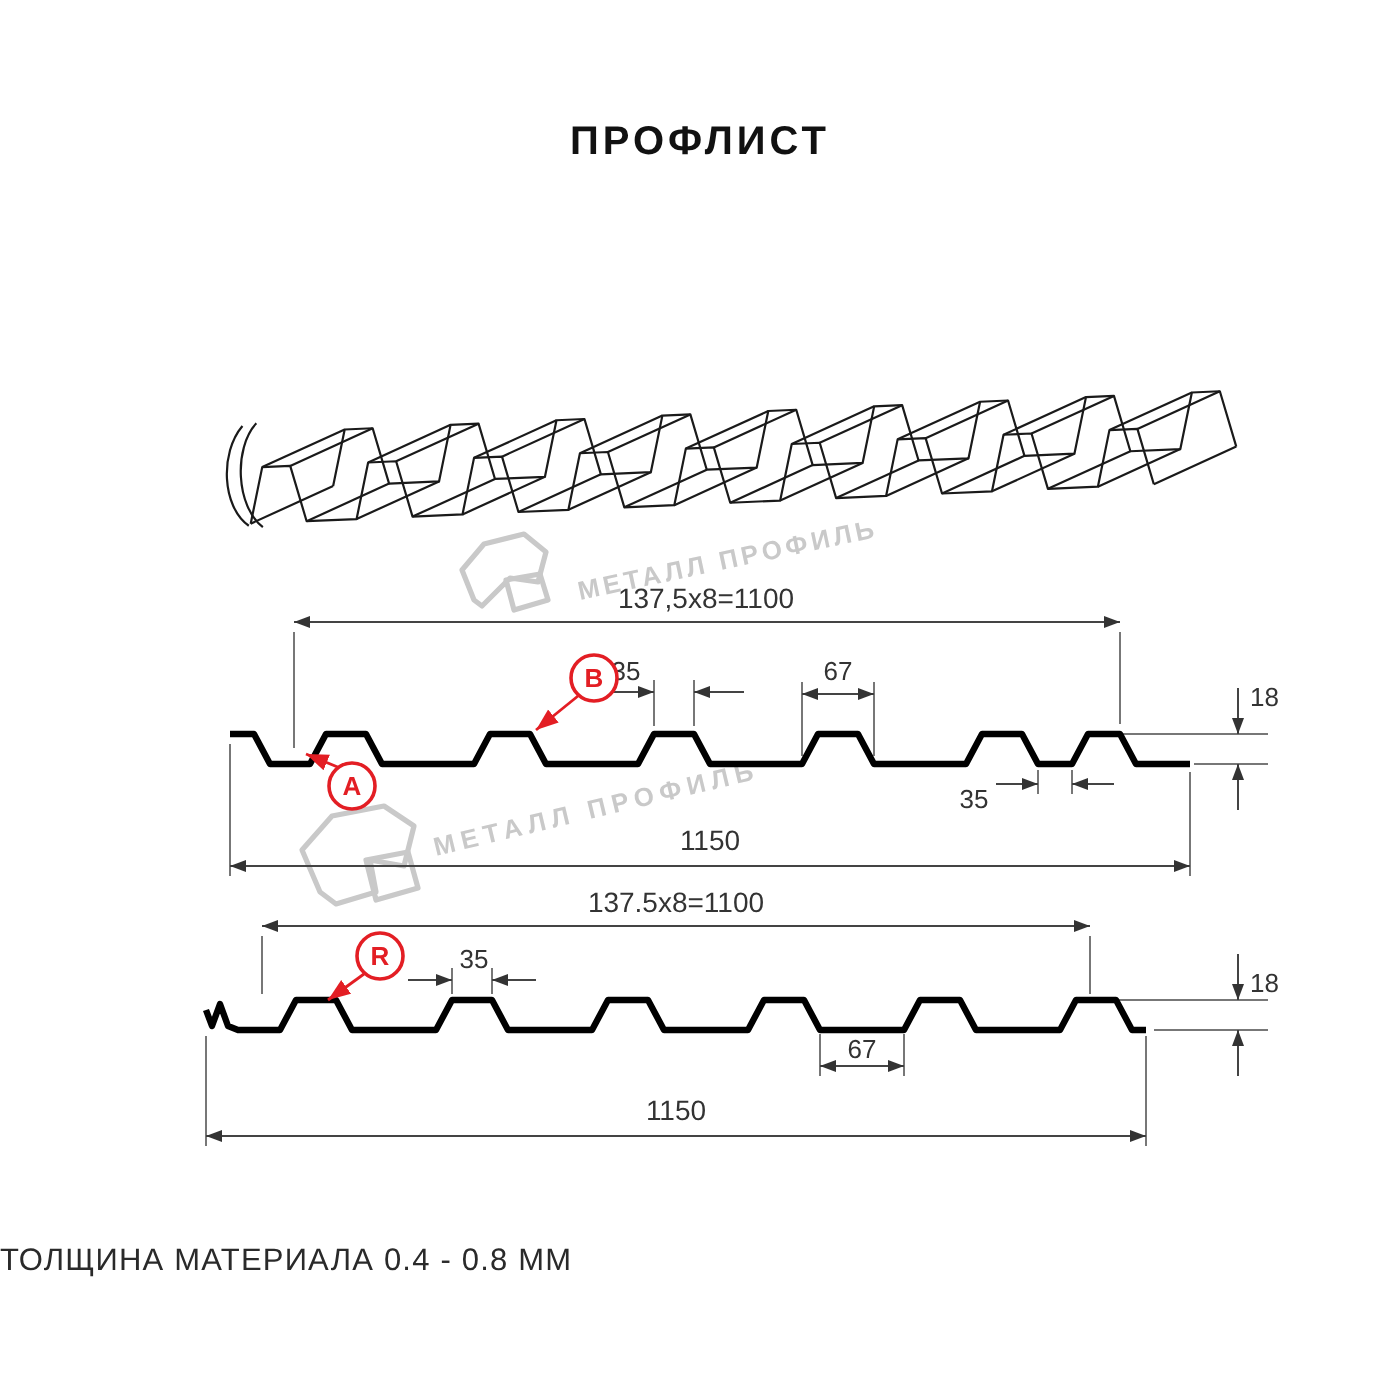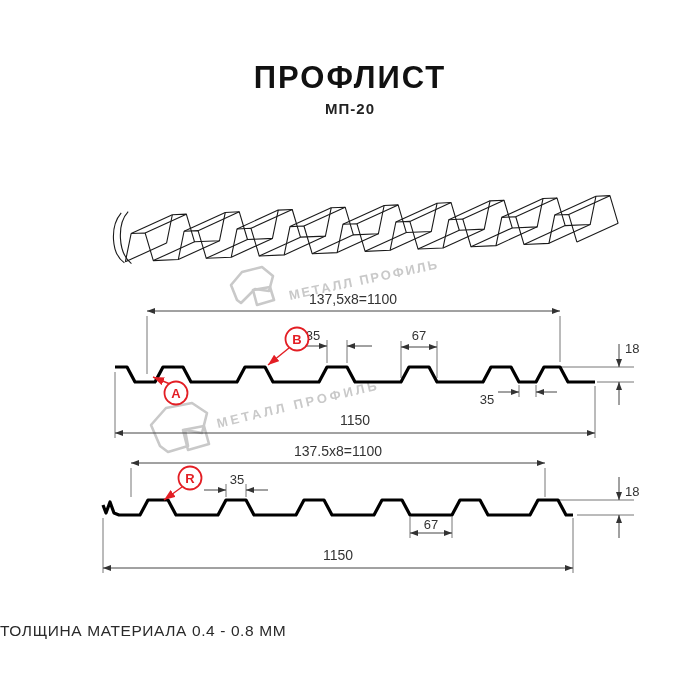--- a/index.html
+++ b/index.html
@@ -6,21 +6,21 @@
     --red:#e31e24;
     --wm:#c9c9c9;
   }
   html,body{margin:0;padding:0;background:#ffffff;}
   .page{
     position:relative;width:700px;height:700px;background:#ffffff;
     font-family:"Liberation Sans",sans-serif;overflow:hidden;
   }
   .title{
     position:absolute;top:60px;left:0;width:700px;text-align:center;
-    font-size:31px;font-weight:bold;letter-spacing:2px;color:#111;
+    font-size:20px;font-weight:bold;letter-spacing:2px;color:#111;
   }
   .subtitle{
     position:absolute;top:100px;left:0;width:700px;text-align:center;
     font-size:15px;font-weight:bold;letter-spacing:1px;color:#222;
   }
   .footer{
     position:absolute;top:622px;left:0;width:700px;
     font-size:15.5px;font-weight:500;letter-spacing:.6px;color:#2a2a2a;
   }
   svg.draw{position:absolute;left:0;top:0;}
@@ -36,21 +36,20 @@
   .redline{stroke:var(--red);stroke-width:1.4;fill:none;}
   .redcircle{stroke:var(--red);stroke-width:1.8;fill:#fff;}
   .redletter{fill:var(--red);font-weight:bold;font-size:13px;text-anchor:middle;}
 </style>
 </head>
 <body>
 
 <div class="page">
 
   <div class="title">ПРОФЛИСТ</div>
-  <div class="subtitle">МП-20</div>
 
   <svg class="draw" width="700" height="700" viewBox="0 0 700 700">
     <defs>
       <marker id="arD" orient="auto-start-reverse" markerWidth="9" markerHeight="8" refX="8" refY="3">
         <path d="M0,0 L8,3 L0,6 Z" fill="#333"></path>
       </marker>
       <marker id="arR" orient="auto-start-reverse" markerWidth="9" markerHeight="8" refX="8" refY="3">
         <path d="M0,0 L8,3 L0,6 Z" fill="#e31e24"></path>
       </marker>
     </defs>

